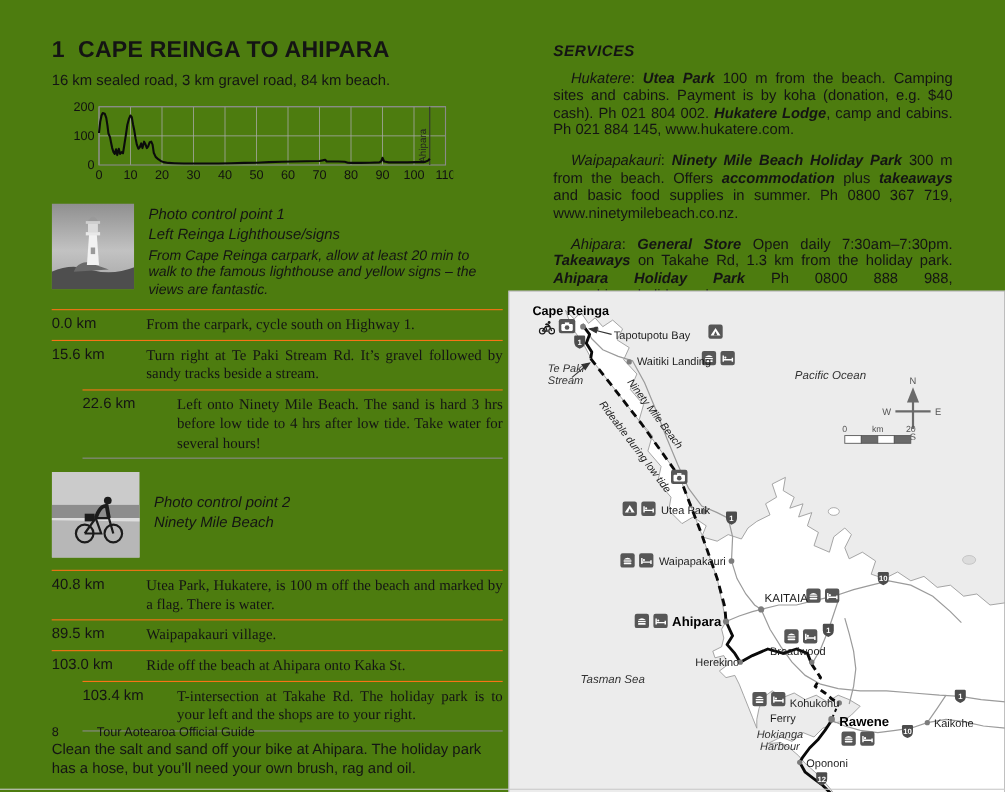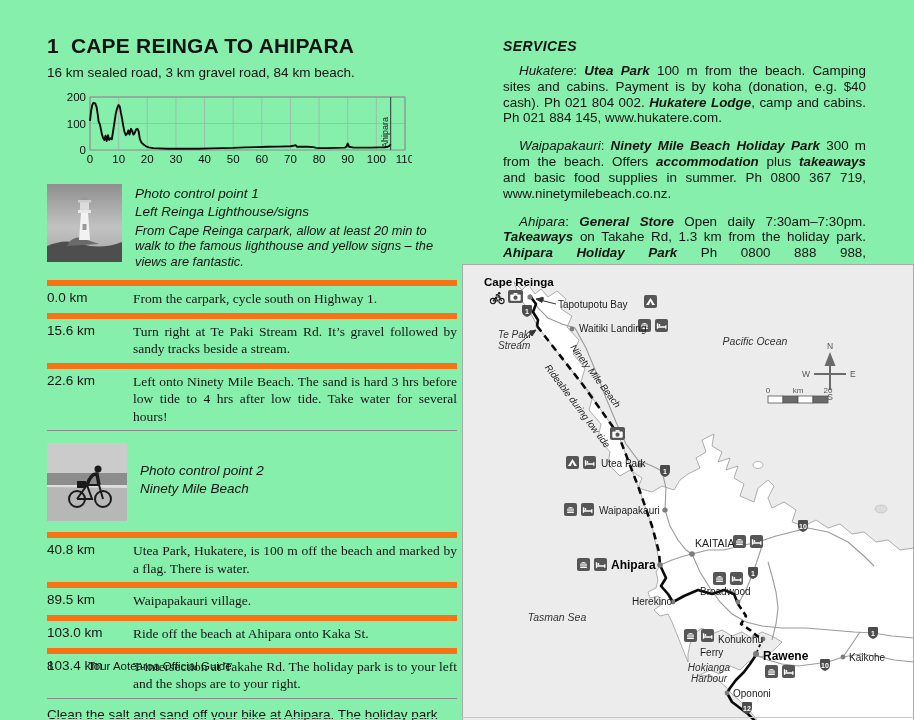--- a/index.html
+++ b/index.html
@@ -1,32 +1,32 @@
 <!DOCTYPE html>
 <html><head>
 <meta charset="utf-8">
 <style>
   html,body{margin:0;padding:0;background:#fff;}
-  #page{position:relative;width:914px;height:720px;background:#86efac;overflow:hidden;
+  #page{position:relative;width:914px;height:720px;background:#4d7c0f;overflow:hidden;
         font-family:"Liberation Sans","DejaVu Sans",sans-serif;color:#141414;}
   
   .left-col{position:absolute;left:47px;top:34px;width:410px;}
   h1.title{font-size:21px;font-weight:bold;margin:0 0 7px 0;letter-spacing:0.2px;}
   h1.title .num{margin-right:12px;}
   .subtitle{font-size:13.5px;margin:0 0 8px 0;}
   .chartwrap{margin-left:13px;}
   .tick{font-size:11.5px;fill:#111;}
   .ann{font-size:9px;fill:#222;}
   .photo-row{display:flex;margin-top:12px;}
   .photo-row .ptext{margin-left:13px;width:305px;}
   .pcp-line1,.pcp-line2{font-style:italic;font-size:13.5px;margin:2px 0 3px 0;}
   .pcp-desc{font-style:italic;font-size:12.8px;line-height:1.2;margin:4px 0 0 0;}
   .cue-table{margin-top:11px;}
-  .cue-row{display:grid;grid-template-columns:86px 1fr;border-top:6px solid #f97316;padding:4px 0 5px 0;}
-  .cue-table .cue-row:last-child{border-bottom:1px solid #8a8a8a;}
+  .cue-row{display:grid;grid-template-columns:86px 1fr;border-top:1px solid #f97316;padding:4px 0 5px 0;}
+  .cue-table .cue-row:last-child{border-bottom:1px solid #8a8a8a;margin-left:28px;}
   .cue-km{font-size:13.5px;}
   .cue-text{font-size:13.5px;line-height:1.3;text-align:justify;font-family:Liberation Serif, serif;}
   .closing{font-size:13.5px;line-height:1.35;margin-top:7px;}
   .footer{position:absolute;left:47px;top:660px;font-size:11.5px;display:flex;}
   .footer .pnum{width:41px;}
   
   .right-col{position:absolute;left:503px;top:38px;width:363px;}
   .svc-head{font-style:italic;font-weight:bold;font-size:14px;letter-spacing:0.4px;margin:0 0 9px 0;}
   .svc{font-size:13.4px;line-height:1.18;text-align:justify;margin:0 0 12px 0;}
   .it{font-style:italic;margin-left:16px;}

